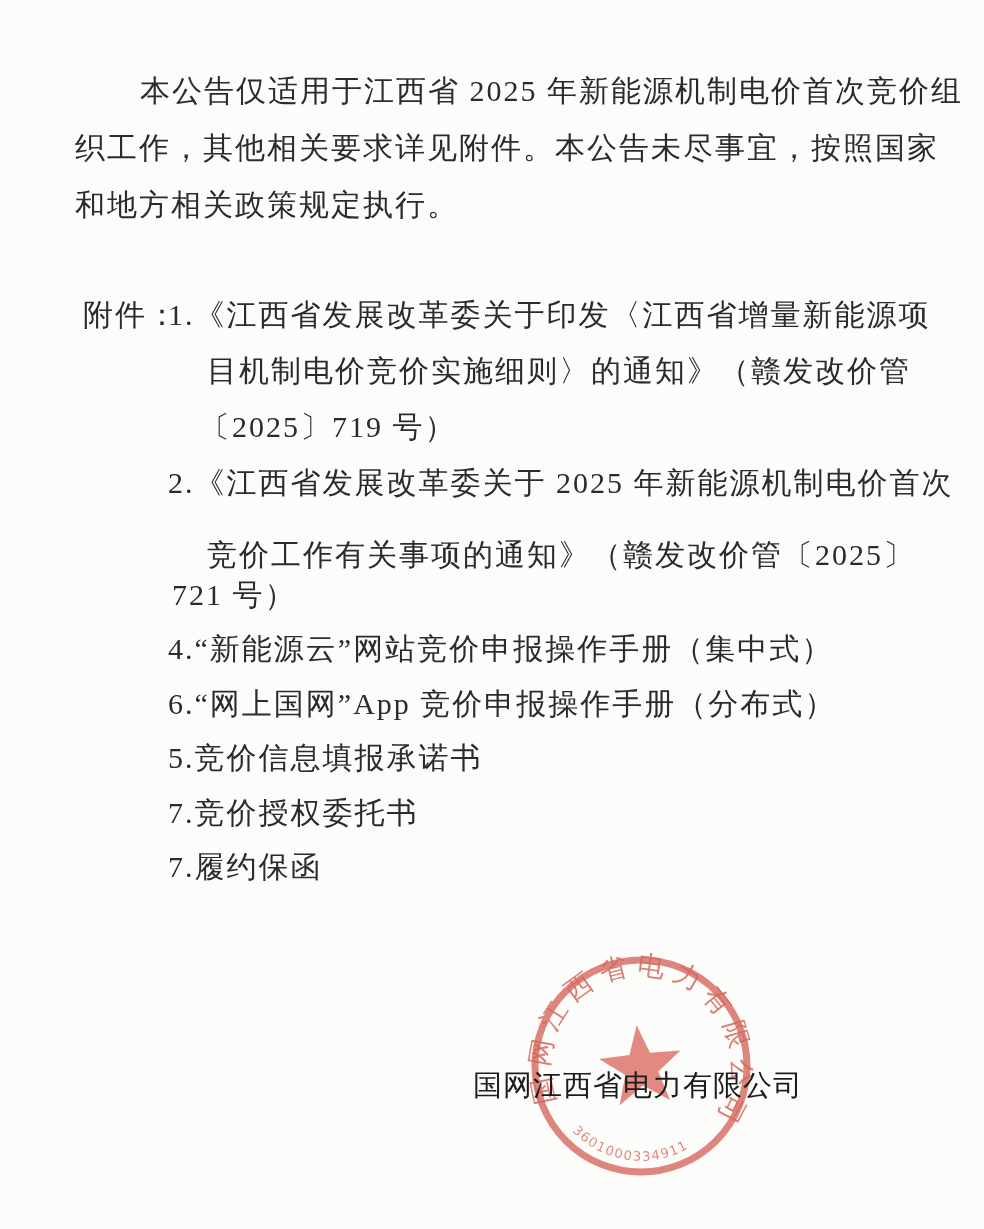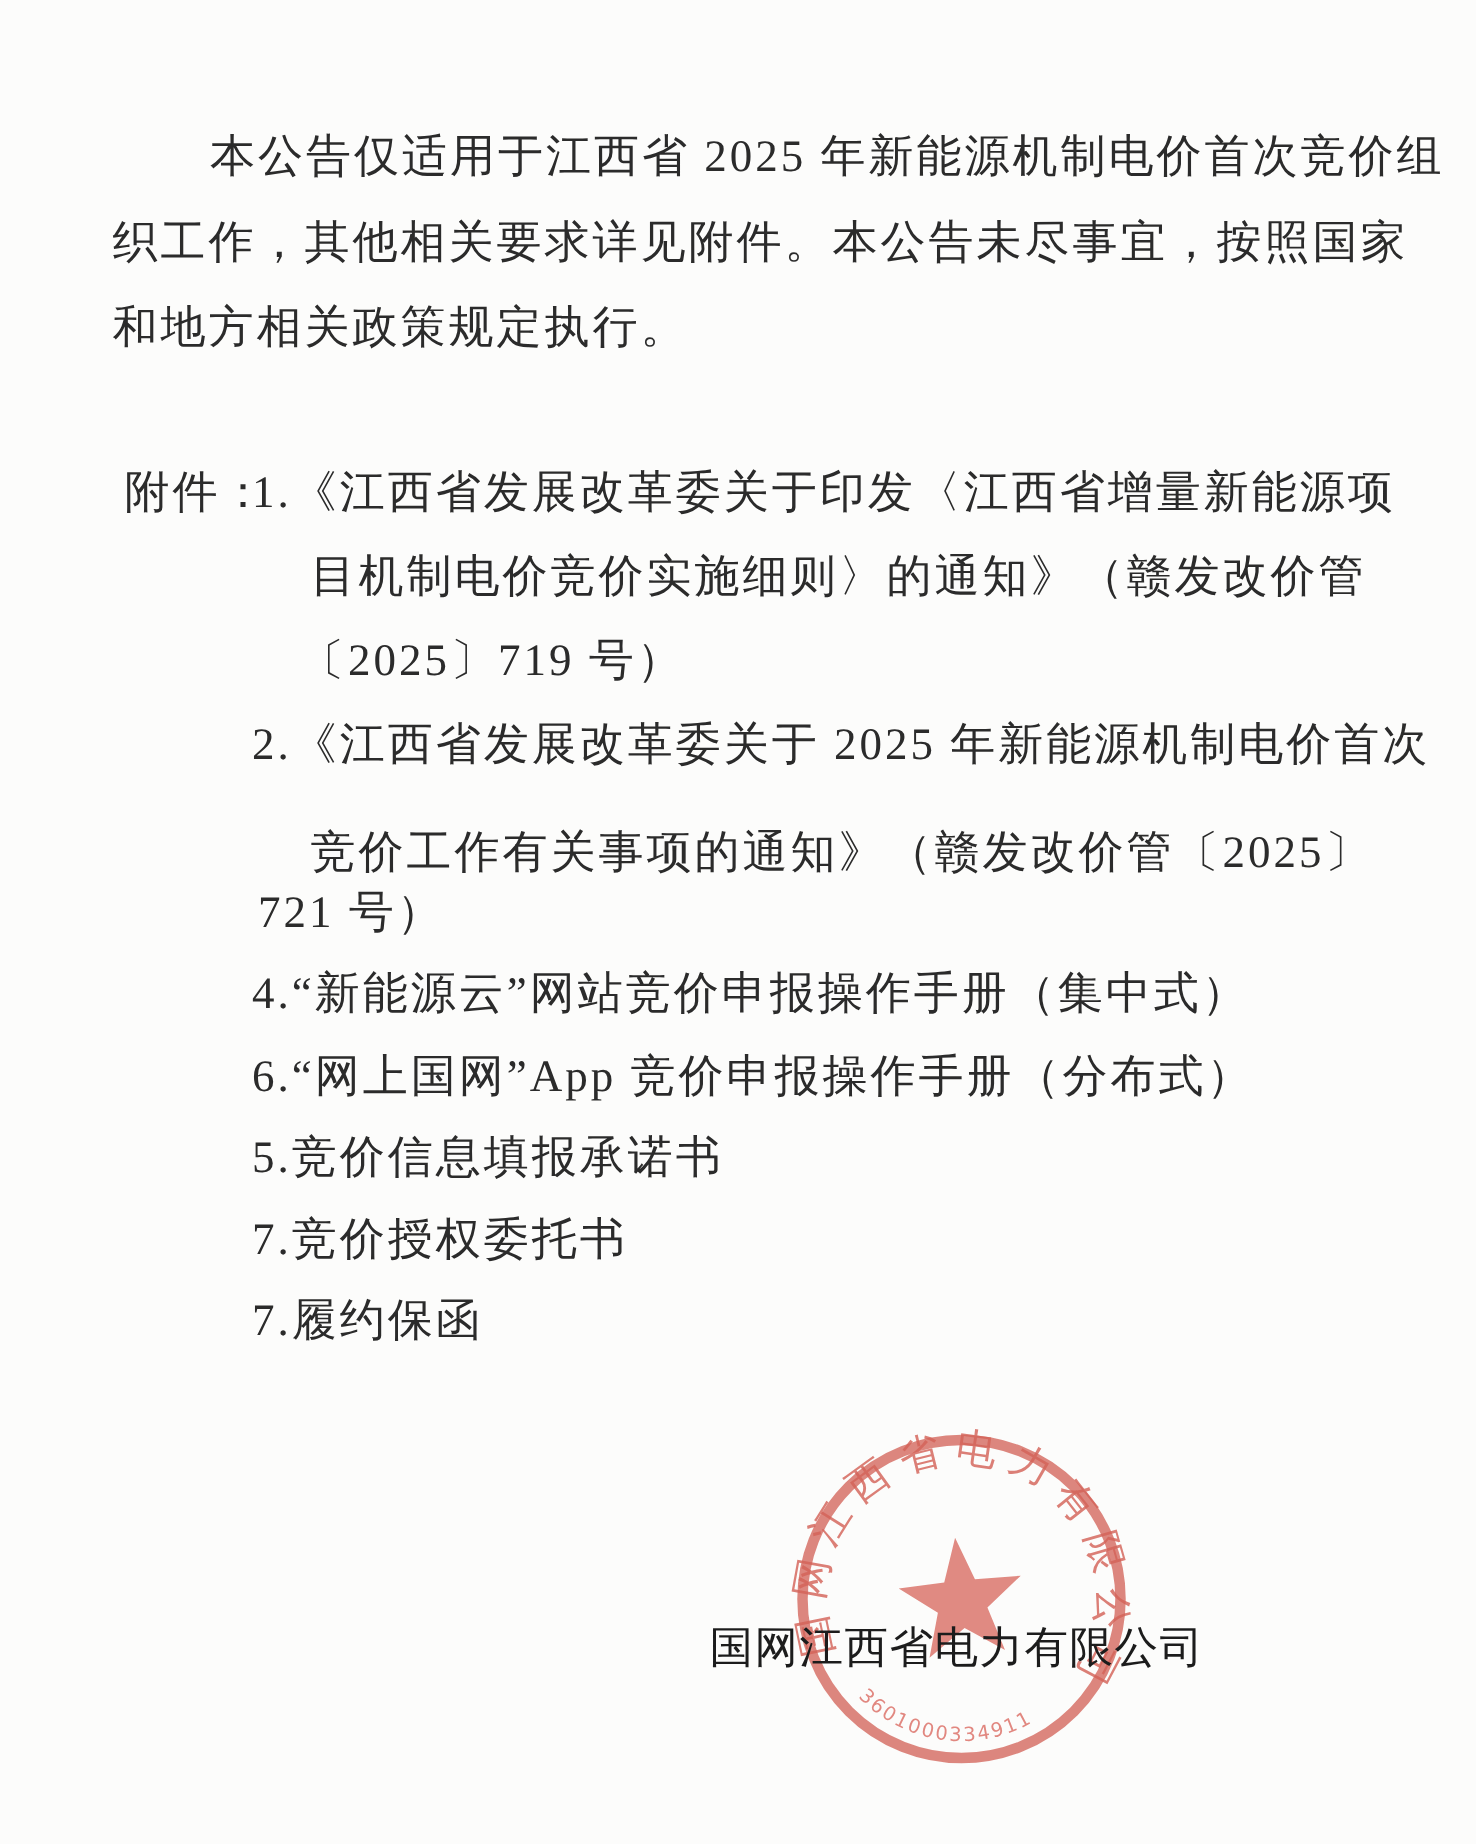--- a/index.html
+++ b/index.html
@@ -11,21 +11,20 @@
     overflow:hidden;
     font-family:"Liberation Serif","DejaVu Serif",serif;
   }
   .tline{
     position:absolute;
     font-size:30px;
     letter-spacing:2px;
     color:#2b2b2b;
     white-space:nowrap;
     line-height:1;
-    margin-top:14px;
   }
   .sig{
     font-size:29px;
     letter-spacing:1px;
     color:#1c1c1c;
     z-index:2;
   }
   #seal{
     position:absolute;
     left:525px;top:950px;

